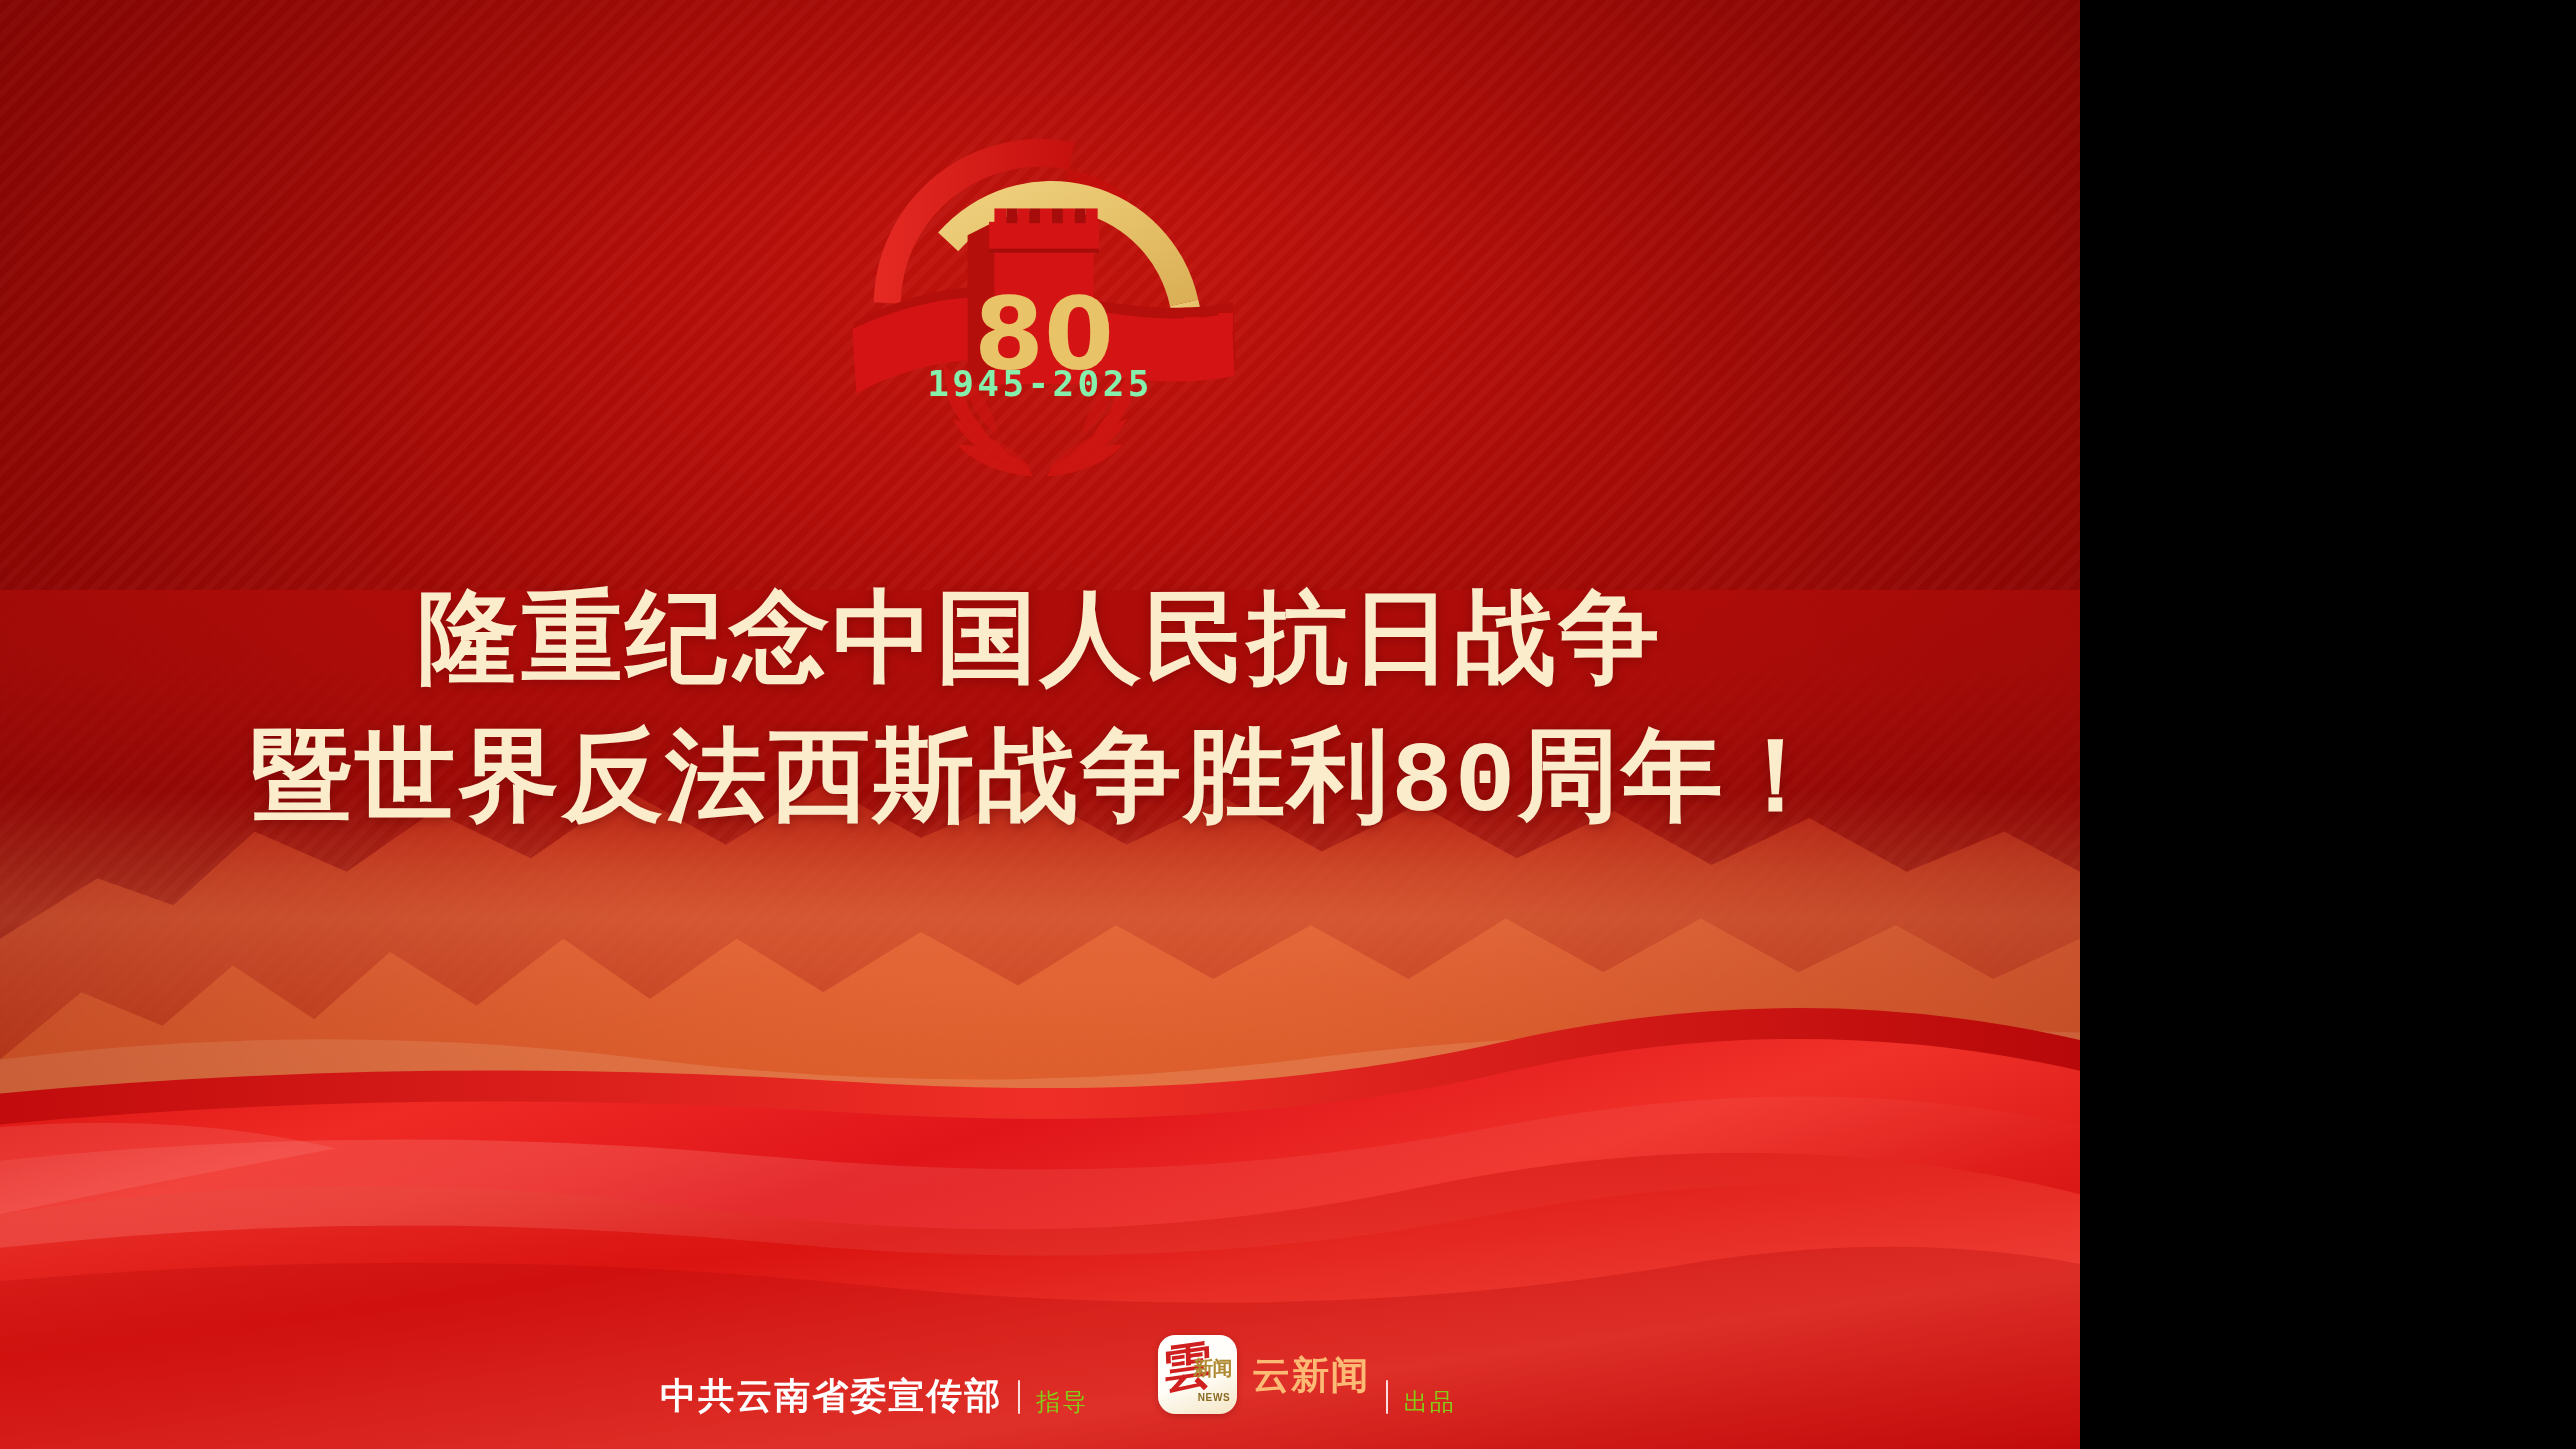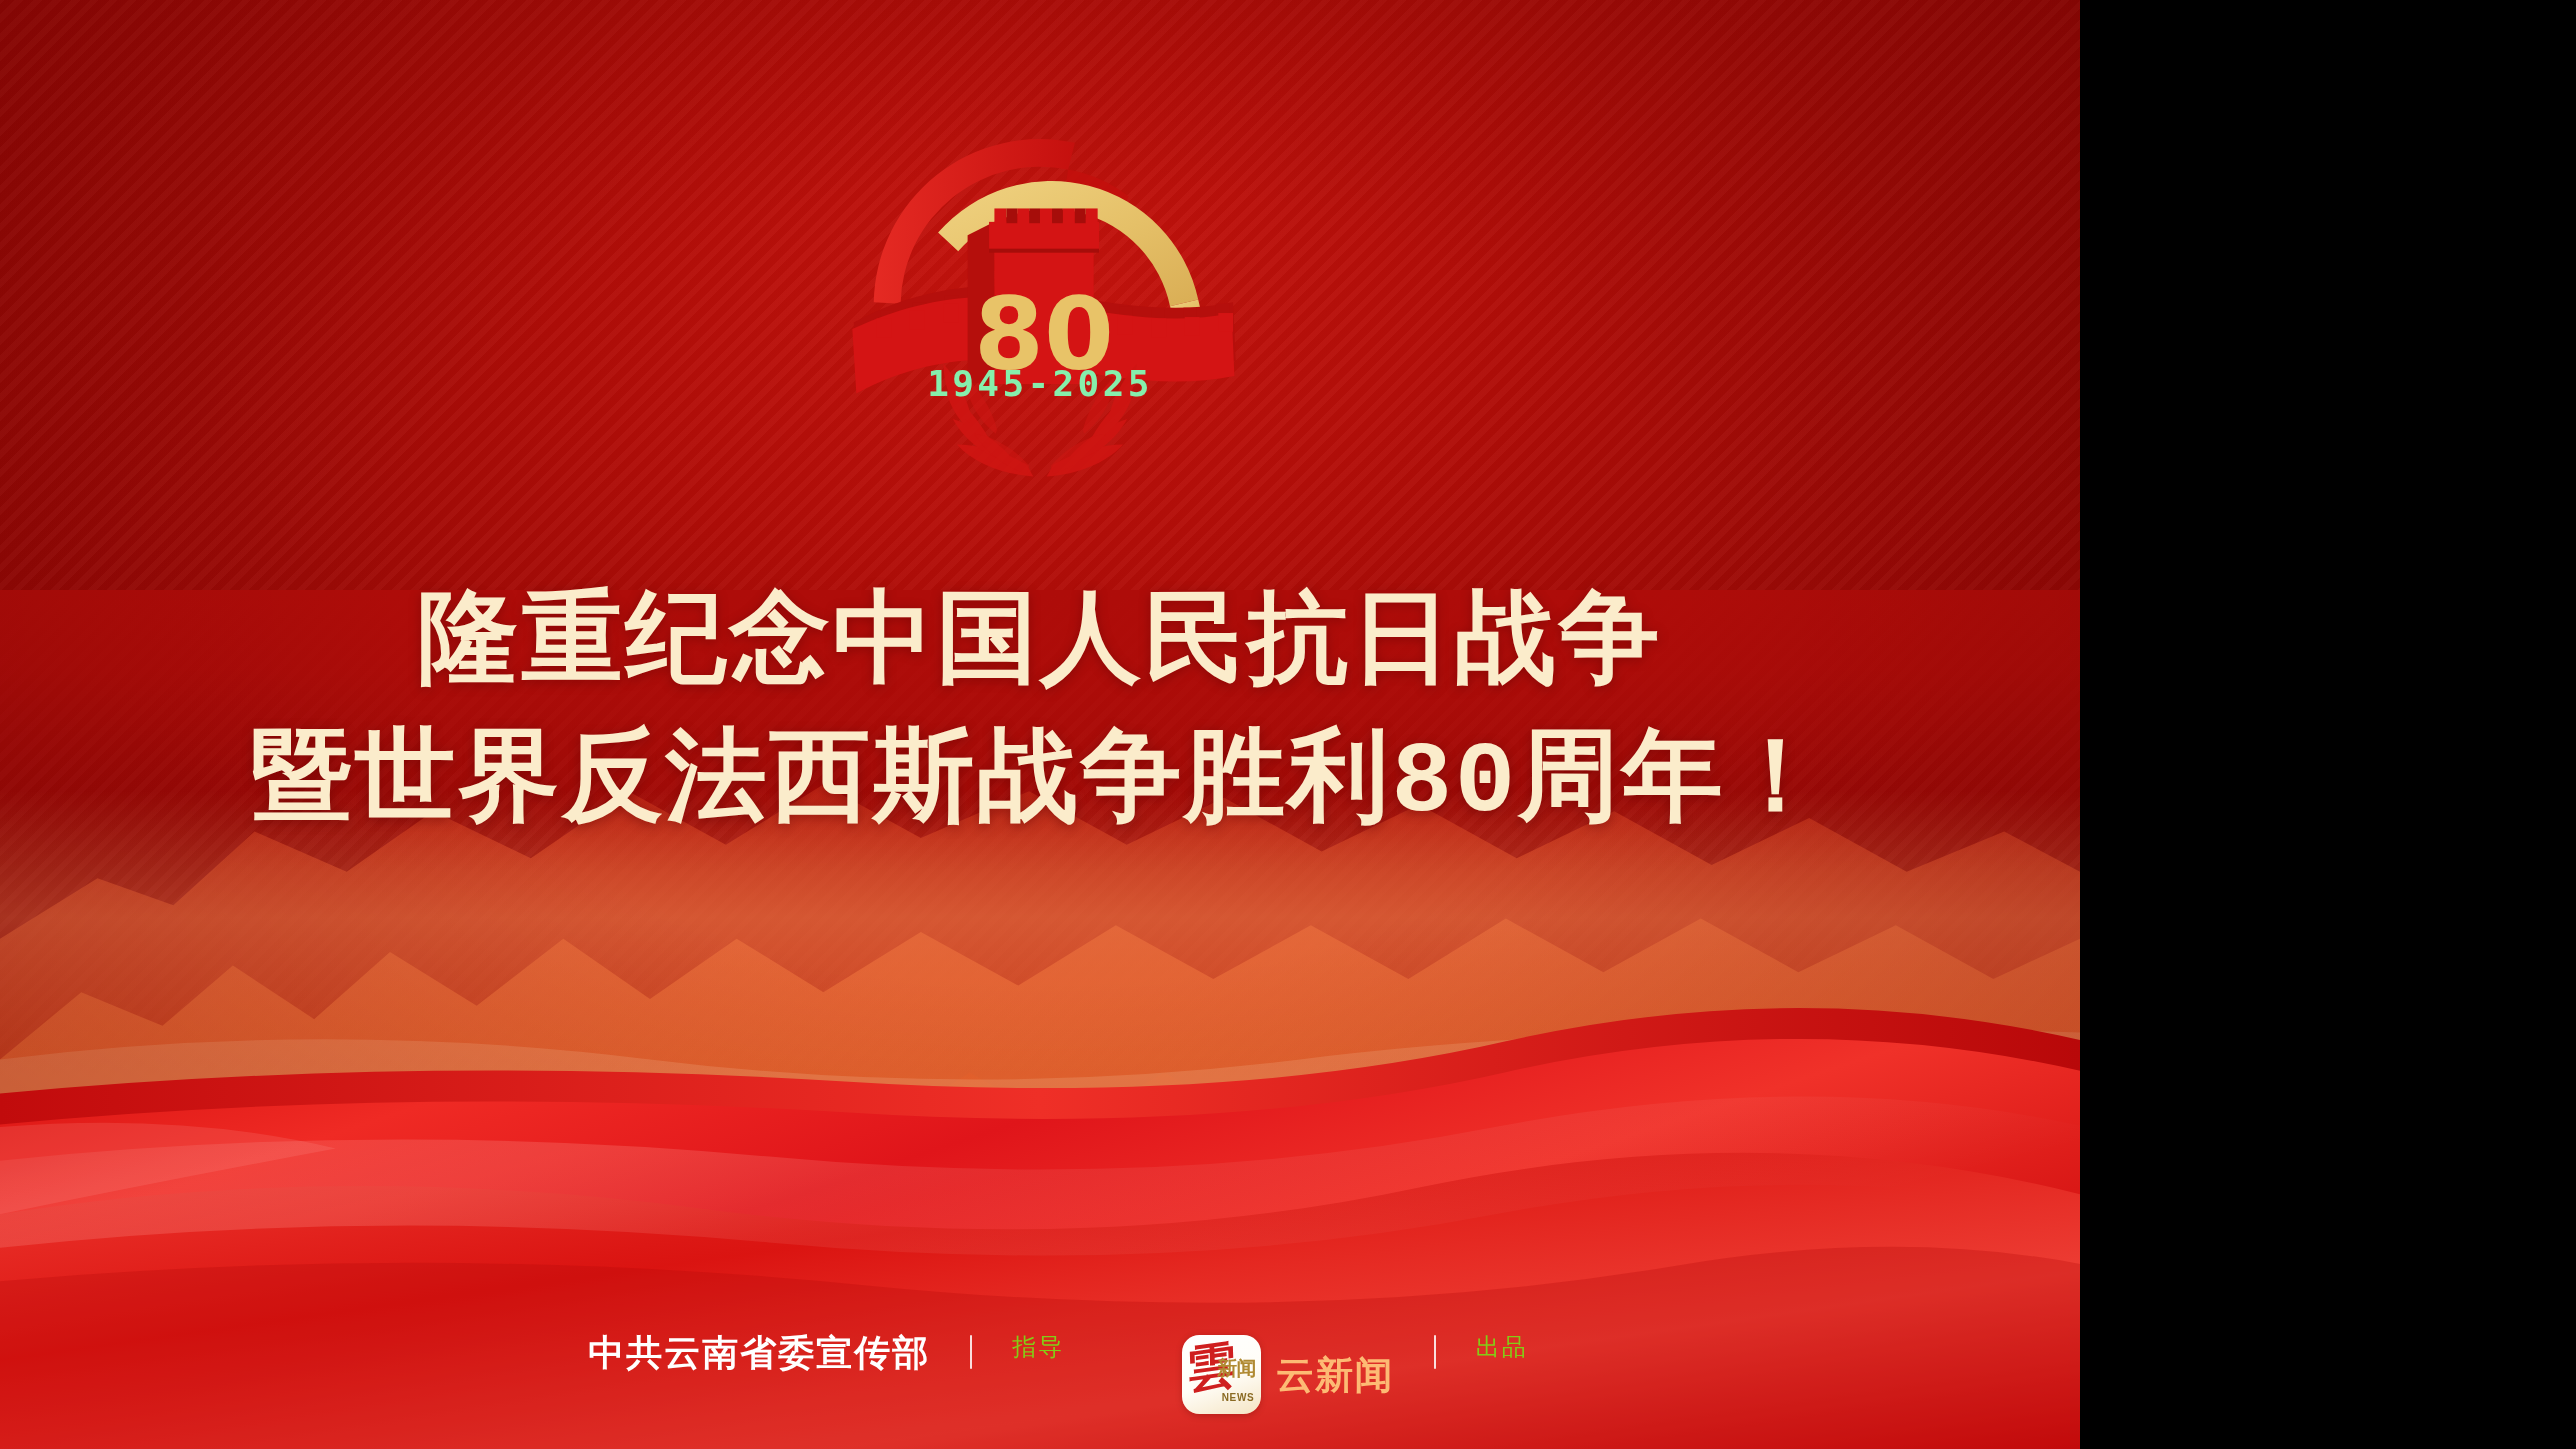--- a/index.html
+++ b/index.html
@@ -105,23 +105,23 @@
   }
   .title-line-1 { font-size: 101px; }
   .title-line-2 { font-size: 101px; margin-top: 15px; }
 
   
   .footer {
     position: absolute;
     left: 0; right: 0;
     bottom: 35px;
     display: flex;
-    align-items: flex-start;
+    align-items: flex-end;
     justify-content: center;
-    gap: 40px;
+    gap: 16px;
     padding-left: 36px;
   }
   .footer-org {
     color: #ffffff;
     font-size: 36px;
     font-weight: bold;
     letter-spacing: 2px;
     line-height: 1;
   }
   .footer-sep {

